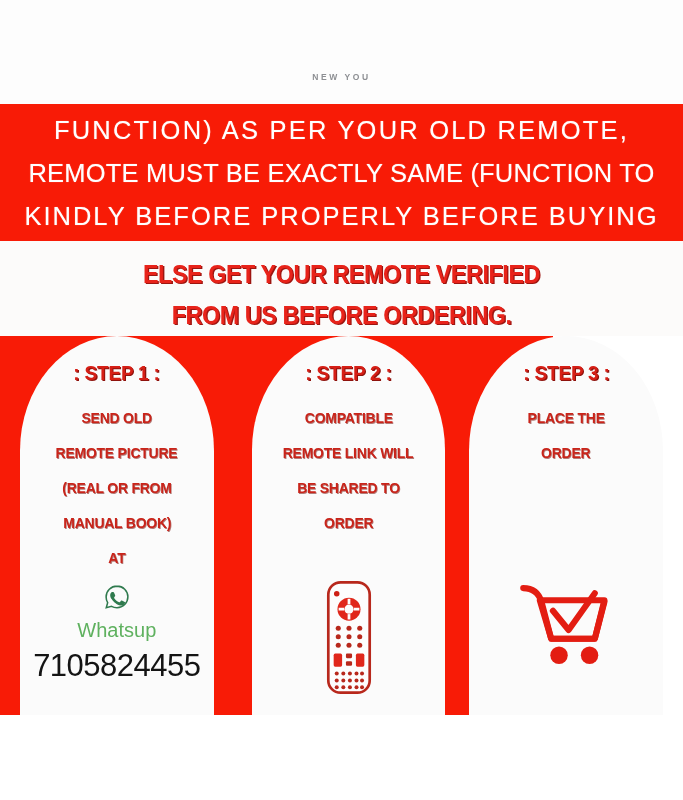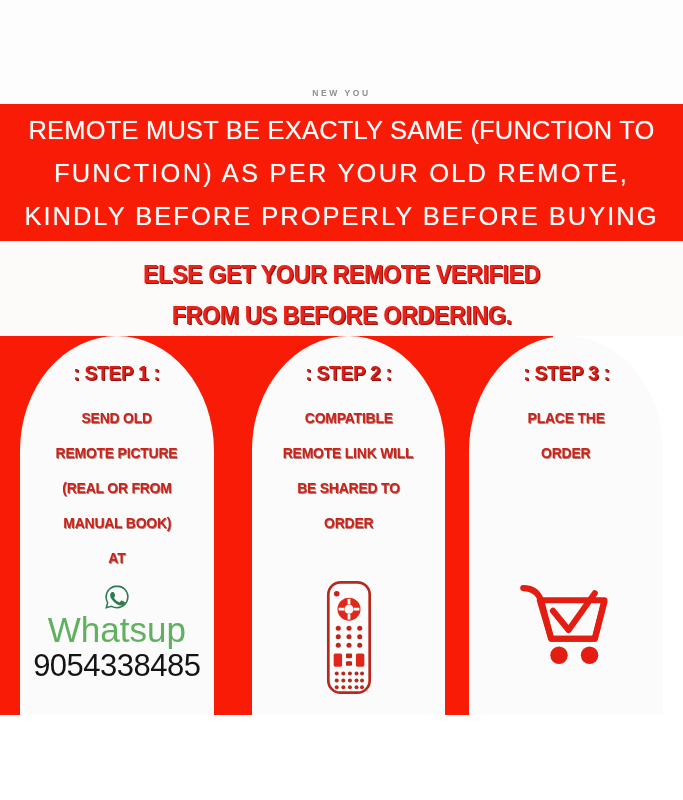--- a/index.html
+++ b/index.html
@@ -24,21 +24,21 @@
     position: absolute;
     left: 0;
     top: 0;
     width: 683px;
     height: 104px;
     background: #fdfdfd;
   }
   .brand-text {
     position: absolute;
     left: 0;
-    top: 88px;
+    top: 72px;
     width: 683px;
     text-align: center;
     font-size: 8.5px;
     font-weight: 700;
     letter-spacing: 2.6px;
     color: #8d8f93;
     font-family: "Liberation Sans", sans-serif;
   }
 
   
@@ -153,21 +153,21 @@
 
   
   .wa-icon {
     margin-top: 8px;
     width: 26px;
     height: 26px;
     display: block;
   }
   .wa-label {
     color: #5fb15f;
-    font-size: 35px;
+    font-size: 20px;
     font-weight: 400;
     line-height: 36px;
     margin-top: 2px;
     font-family: "Liberation Sans", sans-serif;
   }
   .wa-number {
     color: #141414;
     font-size: 31px;
     font-weight: 400;
     line-height: 36px;
@@ -198,22 +198,22 @@
 </head>
 <body>
 
 <div id="page">
 
   <div class="brand-bar">
     <div class="brand-text">NEW YOU</div>
   </div>
 
   <div class="banner">
+    <div class="banner-line l2">FUNCTION)  AS  PER  YOUR  OLD  REMOTE,</div>
     <div class="banner-line l1">REMOTE MUST BE EXACTLY SAME  (FUNCTION TO</div>
-    <div class="banner-line l2">FUNCTION)  AS  PER  YOUR  OLD  REMOTE,</div>
     <div class="banner-line l3">KINDLY  BEFORE  PROPERLY  BEFORE  BUYING</div>
   </div>
 
   <div class="subhead">
     <div class="subhead-line">ELSE GET YOUR REMOTE VERIFIED</div>
     <div class="subhead-line">FROM US BEFORE ORDERING.</div>
   </div>
 
   <div class="steps">
     <div class="cols">
@@ -226,21 +226,21 @@
         <div class="step-line">MANUAL BOOK)</div>
         <div class="step-line">AT</div>
 
         <span class="wa-icon">
           <svg viewBox="0 0 32 32" width="26" height="26" aria-hidden="true">
             <path d="M16 2.6C8.6 2.6 2.6 8.6 2.6 16c0 2.5.7 4.9 1.9 6.9L2.8 29.2l6.5-1.7c1.9 1.1 4.2 1.7 6.7 1.7 7.4 0 13.4-6 13.4-13.4S23.4 2.6 16 2.6z" fill="none" stroke="#2f7a4e" stroke-width="1.9"></path>
             <path d="M12.1 10.4c-.3-.7-.6-.7-.9-.7h-.8c-.3 0-.8.1-1.2.6-.4.5-1.6 1.5-1.6 3.7s1.6 4.3 1.8 4.6c.2.3 3.1 5 7.7 6.8 3.8 1.5 4.6 1.2 5.4 1.1.8-.1 2.6-1.1 3-2.1.4-1 .4-1.9.3-2.1-.1-.2-.4-.3-.9-.5-.4-.2-2.6-1.3-3-1.5-.4-.1-.7-.2-1 .2-.3.5-1.1 1.5-1.4 1.8-.3.3-.5.4-.9.1-.4-.2-1.9-.7-3.6-2.2-1.3-1.2-2.2-2.6-2.5-3.1-.2-.4 0-.6.2-.8.2-.2.4-.5.6-.8.2-.3.3-.5.4-.8.1-.3.1-.6 0-.8-.1-.2-1-2.5-1.4-3.4z" fill="#2f7a4e"></path>
           </svg>
         </span>
         <div class="wa-label">Whatsup</div>
-        <div class="wa-number">9054338485</div>
+        <div class="wa-number">7105824455</div>
       </div>
 
       <div class="col c2">
         <div class="step-title">: STEP 2 :</div>
         <div class="step-line">COMPATIBLE</div>
         <div class="step-line">REMOTE LINK WILL</div>
         <div class="step-line">BE SHARED TO</div>
         <div class="step-line">ORDER</div>
 
         <div class="icon-slot">

